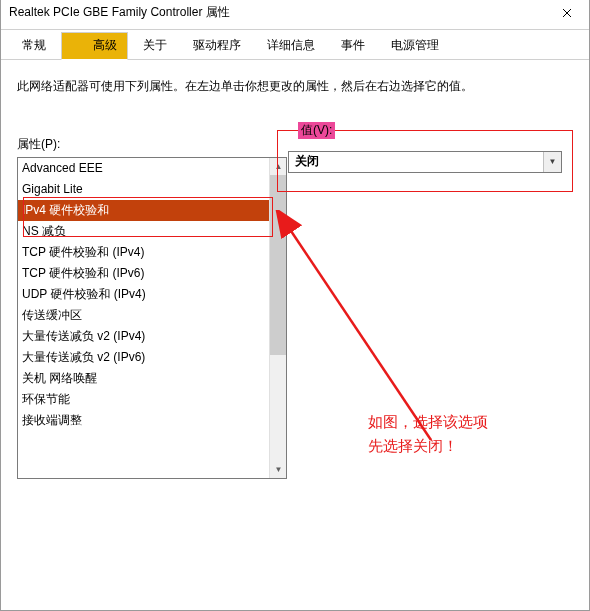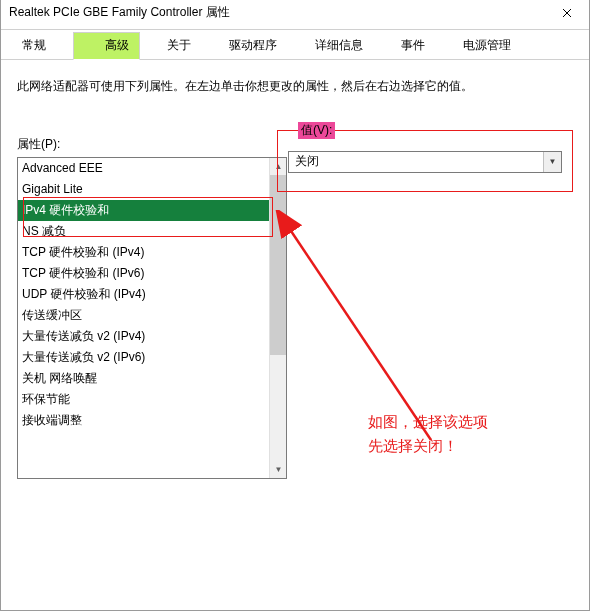--- a/index.html
+++ b/index.html
@@ -40,38 +40,38 @@
     height: 29px;
     display: flex;
     align-items: center;
     justify-content: center;
     cursor: pointer;
   }
   .titlebar .close svg { width: 10px; height: 10px; }
   .tabs {
     display: flex;
     padding: 6px 10px 0 10px;
-    gap: 16px;
+    gap: 4px;
     border-bottom: 1px solid #d0d0d0;
     height: 30px;
     align-items: flex-end;
   }
   .tab {
     padding: 4px 10px 5px 10px;
     font-size: 12px;
     color: #000;
     cursor: pointer;
     border: 1px solid transparent;
     position: relative;
     top: 1px;
   }
   .tab.active {
     border: 1px solid #d0d0d0;
     border-bottom: 1px solid #fff;
-    background: #bef264;
+    background: #eab308;
     padding-left: 31px;
   }
   .content {
     padding: 16px 16px;
     position: relative;
   }
   .desc {
     font-size: 12px;
     line-height: 1.8;
     margin-bottom: 38px;
@@ -101,21 +101,21 @@
     overflow: hidden;
   }
   .listbox .item {
     padding: 2px 4px;
     font-size: 12px;
     line-height: 17px;
     white-space: nowrap;
     cursor: pointer;
   }
   .listbox .item.selected {
-    background: #15803d;
+    background: #c2410c;
     color: #fff;
   }
   .scrollbar {
     position: absolute;
     right: 0;
     top: 0;
     width: 17px;
     height: 100%;
     background: #f0f0f0;
     border-left: 1px solid #e0e0e0;
@@ -152,20 +152,21 @@
     background: #ec4899;
     padding: 0 3px;
   }
   .select {
     display: flex;
     align-items: center;
     border: 1px solid #7a7a7a;
     height: 22px;
     background: #fff;
     margin-top: 12px;
+    font-weight: bold;
   }
   .select .sel-text {
     flex: 1;
     padding: 0 6px;
     font-size: 12px;
   }
   .select .sel-arrow {
     width: 18px;
     height: 20px;
     border-left: 1px solid #c0c0c0;

